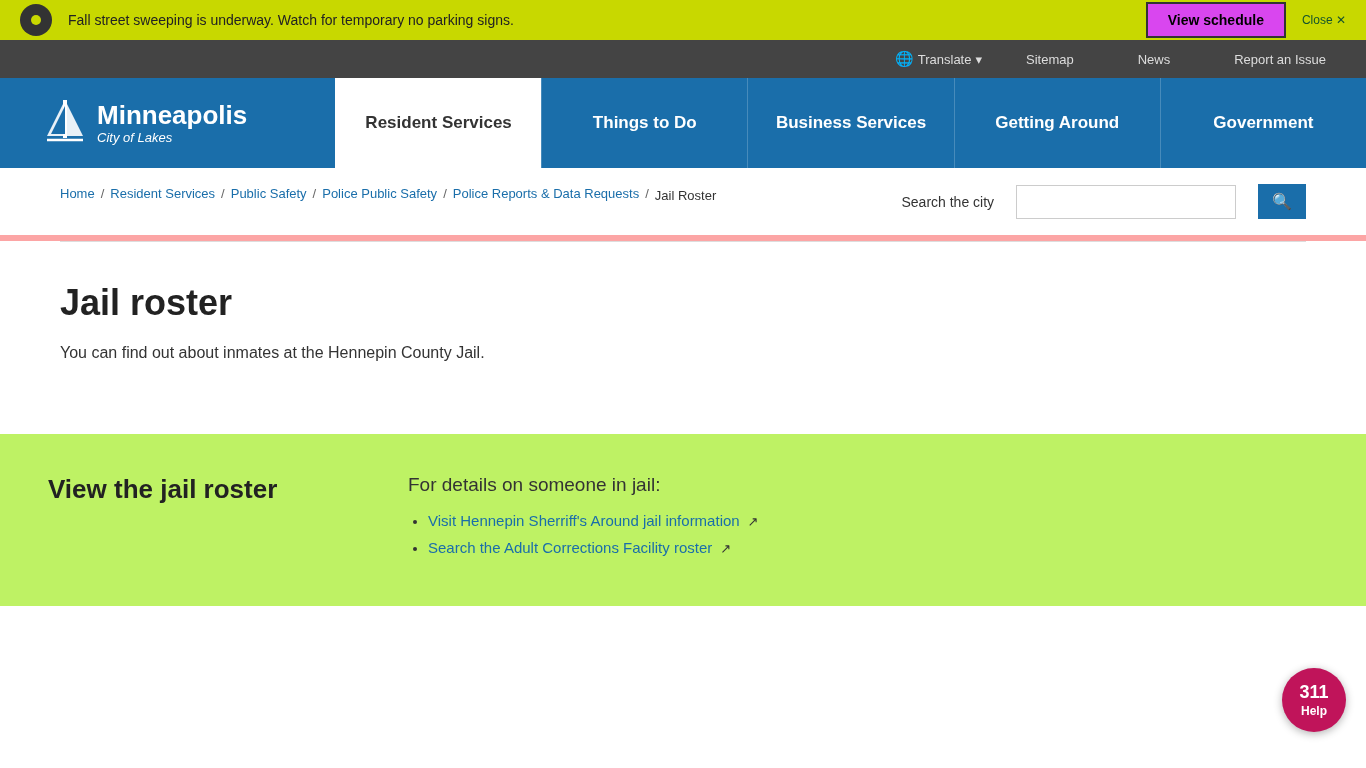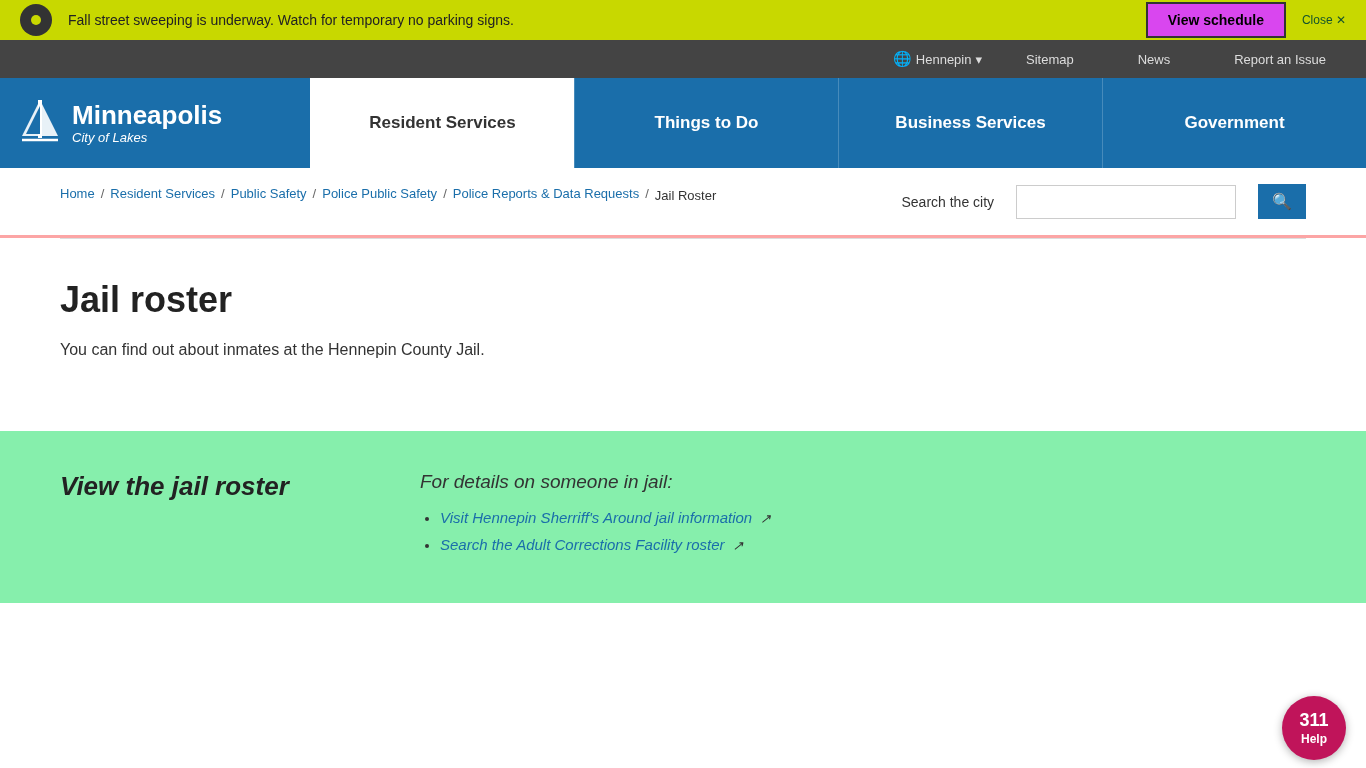--- a/index.html
+++ b/index.html
@@ -86,20 +86,21 @@
       align-items: stretch;
       height: 90px;
     }
     .logo-area {
       display: flex;
       align-items: center;
       padding: 0 20px;
       min-width: 310px;
       background: #1a6eaa;
       text-decoration: none;
+      margin-left: 25px;
     }
     .logo-text {
       color: #fff;
       margin-left: 12px;
     }
     .logo-text .city-name {
       font-size: 26px;
       font-weight: bold;
       line-height: 1.1;
     }
@@ -132,21 +133,21 @@
       background: #fff;
       color: #333;
     }
 
     
     .breadcrumb-area {
       display: flex;
       align-items: flex-start;
       padding: 16px 60px;
       gap: 0;
-      border-bottom: 3px solid #fca5a5;
+      border-bottom: 6px solid #fca5a5;
     }
     .breadcrumb-left {
       flex: 1;
       display: flex;
       flex-wrap: wrap;
       align-items: center;
       font-size: 13px;
     }
     .breadcrumb-link {
       color: #1a6eaa;
@@ -199,24 +200,23 @@
       margin-bottom: 20px;
     }
     .page-intro {
       font-size: 16px;
       color: #333;
       margin-bottom: 12px;
     }
 
     
     .gray-section {
-      background: #86efac;
+      background: #bef264;
       margin: 0 0 0 0;
-      padding: 40px 60px;
-      font-style: italic;
+      padding: 40px 48px;
     }
     .gray-inner {
       display: flex;
       gap: 60px;
       max-width: 1200px;
     }
     .view-roster-title {
       font-size: 26px;
       font-weight: bold;
       color: #222;
@@ -243,21 +243,21 @@
       font-size: 15px;
     }
     .external-icon {
       font-size: 13px;
       margin-left: 4px;
     }
 
     
     .help-btn {
       position: fixed;
-      bottom: 8px;
+      bottom: 36px;
       right: 20px;
       background: #c0145a;
       color: #fff;
       border-radius: 50%;
       width: 64px;
       height: 64px;
       display: flex;
       flex-direction: column;
       align-items: center;
       justify-content: center;
@@ -291,21 +291,21 @@
   <span class="alert-text">Fall street sweeping is underway. Watch for temporary no parking signs.</span>
   <button class="alert-schedule-btn">View schedule</button>
   <span class="alert-close">
     <span>Close</span> ✕
   </span>
 </div>
 
 <div class="utility-nav">
   <div class="translate-btn">
     <span class="globe-icon">🌐</span>
-    <span>Hennepin</span>
+    <span>Translate</span>
     <span>▾</span>
   </div>
   <a class="utility-nav" href="#">Sitemap</a>
   <a class="utility-nav" href="#">News</a>
   <a class="utility-nav" href="#">Report an Issue</a>
 </div>
 
 <nav class="main-nav">
   <a class="logo-area" href="#">
     <svg class="sailboat-icon" viewBox="0 0 40 50" fill="none" xmlns="http://www.w3.org/2000/svg">
@@ -316,20 +316,21 @@
     </svg>
     <div class="logo-text">
       <div class="city-name">Minneapolis</div>
       <div class="city-sub">City of Lakes</div>
     </div>
   </a>
   <div class="nav-items">
     <div class="nav-item active">Resident Services</div>
     <div class="nav-item">Things to Do</div>
     <div class="nav-item">Business Services</div>
+    <div class="nav-item">Getting Around</div>
     <div class="nav-item">Government</div>
   </div>
 </nav>
 
 <div class="breadcrumb-area">
   <div class="breadcrumb-left">
     <a class="breadcrumb-link" href="#">Home</a>
     <span class="breadcrumb-sep">/</span>
     <a class="breadcrumb-link" href="#">Resident Services</a>
     <span class="breadcrumb-sep">/</span>

